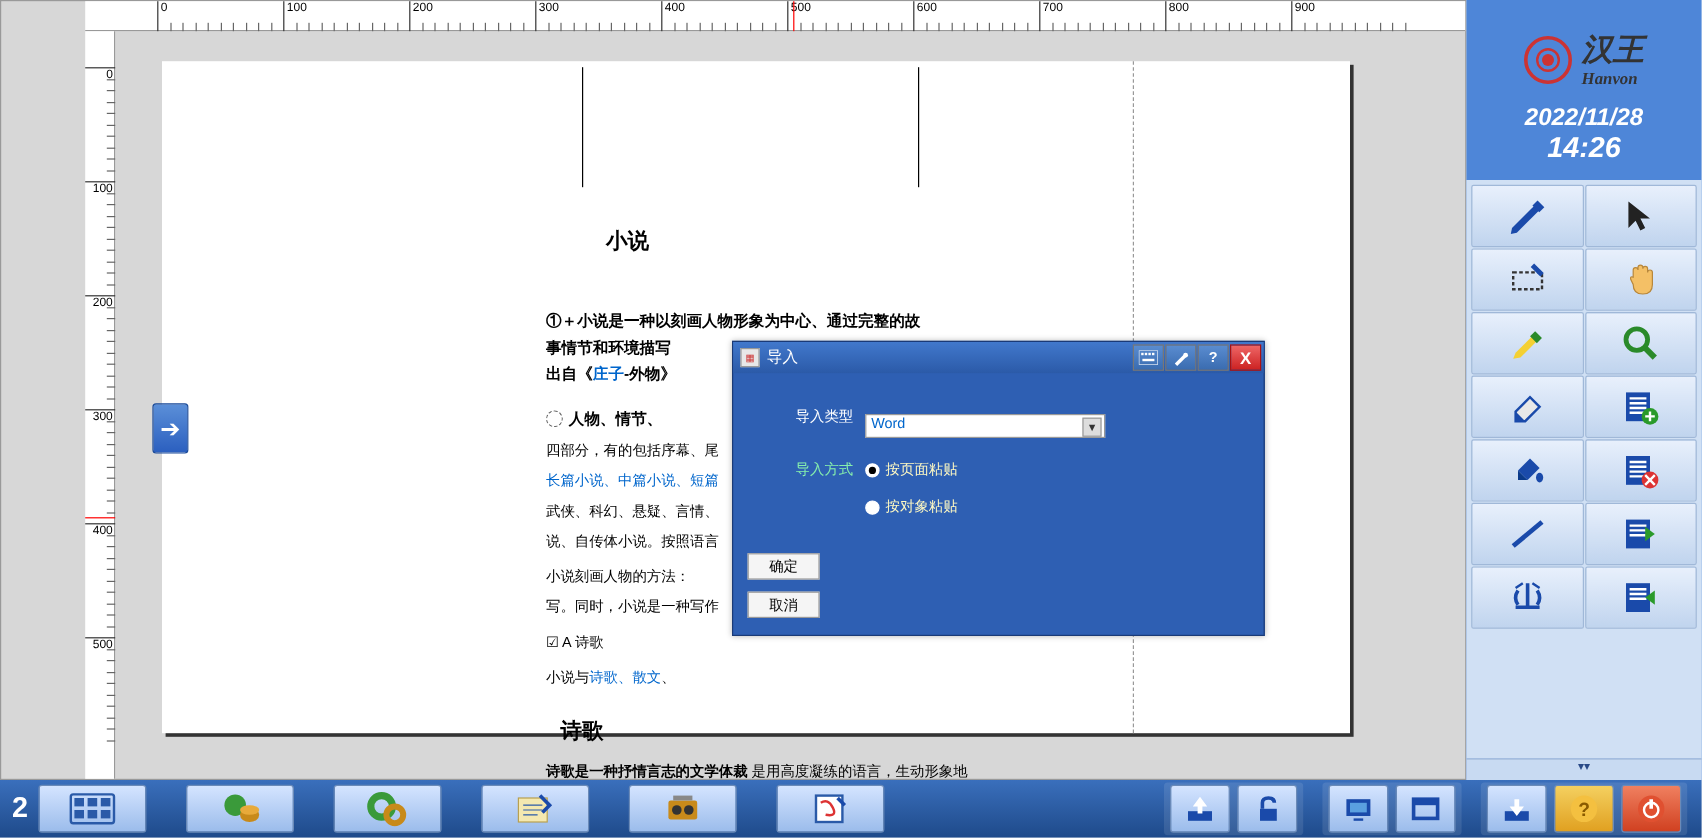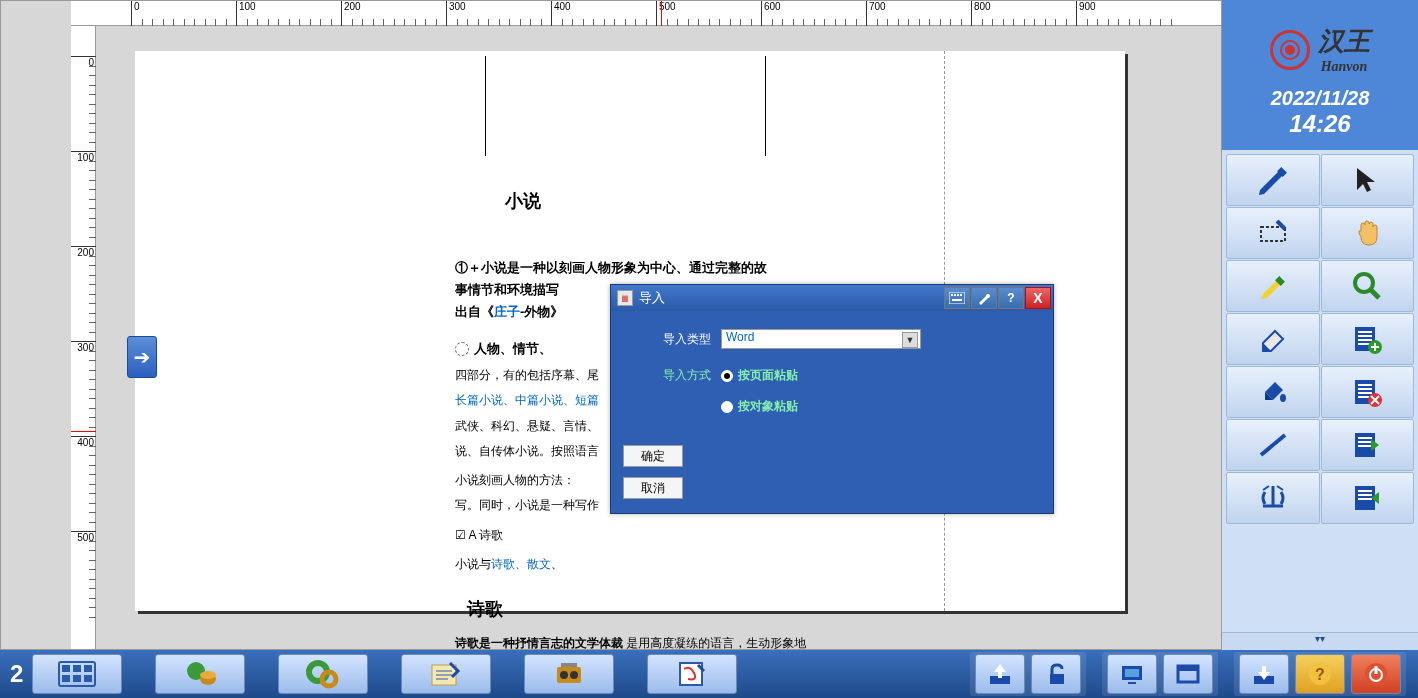--- a/index.html
+++ b/index.html
@@ -42,34 +42,34 @@
 .dlg-btn { width: 26px; height: 22px; display: flex; align-items: center; justify-content: center; font-size: 12px; color: #fff; cursor: pointer; }
 .dlg-btn.kb { background: linear-gradient(#5a8cd0,#3a6cb0); border: 1px solid #777; }
 .dlg-btn.pen { background: linear-gradient(#5a8cd0,#3a6cb0); border: 1px solid #777; }
 .dlg-btn.help { background: linear-gradient(#5a8cd0,#3a6cb0); border: 1px solid #777; font-weight: bold; }
 .dlg-btn.close { background: linear-gradient(#e66,#c22); border: 1px solid #a11; font-weight: bold; font-size: 14px; }
 .dialog-body { padding: 18px 20px 10px; color: #fff; font-size: 12px; }
 .form-row { display: flex; align-items: center; margin-bottom: 18px; }
 .form-label { width: 90px; text-align: right; padding-right: 10px; color: #fff; }
 .form-input { flex: 1; height: 20px; background: #fff; border: 1px solid #999; font-size: 12px; padding: 0 4px; color: #333; }
 .browse-btn { width: 32px; height: 20px; margin-left: 6px; background: #eaeaea; border: 1px solid #999; display: flex; align-items: center; justify-content: center; color: #0066cc; font-size: 10px; cursor: pointer; }
-.form-select { flex: 0 0 200px; height: 20px; background: #fff; border: 1px solid #999; font-size: 12px; padding: 0 4px; color: #0066cc; position: relative; }
+.form-select { flex: 0 0 200px; height: 20px; background: #fff; border: 1px solid #999; font-size: 12px; padding: 0 4px; color: #0066cc; position: relative; margin-top: 16px; }
 .form-select::after { content: "▼"; position: absolute; right: 2px; top: 2px; color: #333; font-size: 9px; background: #ddd; width: 14px; height: 14px; text-align: center; line-height: 14px; border: 1px solid #999; }
 .radio-row { display: flex; align-items: center; margin-bottom: 14px; padding-left: 10px; }
 .radio-label { width: 80px; text-align: right; padding-right: 10px; color: #86efac; }
-.radio-opt { display: flex; align-items: center; color: #86efac; margin-left: 0; font-weight: bold; }
+.radio-opt { display: flex; align-items: center; color: #fef9c3; margin-left: 0; }
 .radio-circle { width: 12px; height: 12px; border-radius: 50%; border: 1px solid #fff; background: #fff; margin-right: 5px; display: inline-flex; align-items: center; justify-content: center; }
 .radio-circle.checked::after { content: ""; width: 6px; height: 6px; background: #000; border-radius: 50%; }
 .dialog-footer { display: flex; justify-content: flex-end; gap: 10px; padding: 6px 12px 14px; flex-direction: column; }
 .dlg-action { width: 60px; height: 22px; background: #f5f5f5; border: 1px solid #999; font-size: 12px; cursor: pointer; }
 
 
 .right-panel { position: absolute; right: 0; top: 0; width: 196px; height: 650px; background: #4e86d8; display: flex; flex-direction: column; }
 .brand-area { height: 150px; display: flex; flex-direction: column; align-items: center; justify-content: center; color: #fff; }
-.brand-logo { display: flex; align-items: center; margin-top: 12px; text-align: center; }
+.brand-logo { display: flex; align-items: center; margin-top: 12px; }
 .brand-circle { width: 40px; height: 40px; border: 3px solid #c33; border-radius: 50%; display: flex; align-items: center; justify-content: center; margin-right: 8px; }
 .brand-inner { width: 20px; height: 20px; border: 2px solid #c33; border-radius: 50%; position: relative; }
 .brand-inner::after { content: ""; position: absolute; left: 3px; top: 3px; width: 10px; height: 10px; background: #c33; border-radius: 50%; }
 .brand-text { font-family: "SimHei"; }
 .brand-cn { font-size: 26px; font-weight: bold; color: #333; font-style: italic; }
 .brand-en { font-size: 14px; color: #333; font-style: italic; font-weight: bold; }
 .date-area { text-align: center; margin-top: 12px; }
 .date-txt { font-size: 20px; font-weight: bold; font-style: italic; color: #fff; }
 .time-txt { font-size: 24px; font-weight: bold; font-style: italic; color: #fff; }
 .tool-grid { flex: 1; background: #d0e0f4; display: grid; grid-template-columns: 1fr 1fr; gap: 1px; padding: 4px; align-content: start; }

